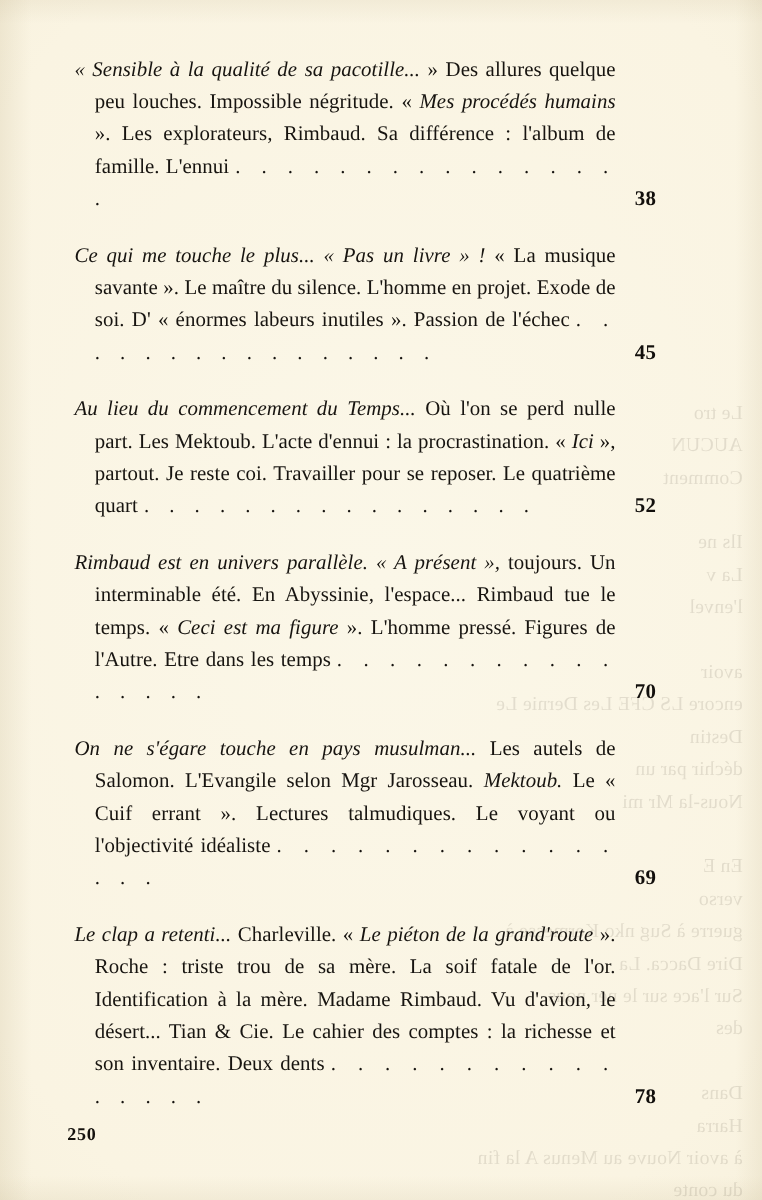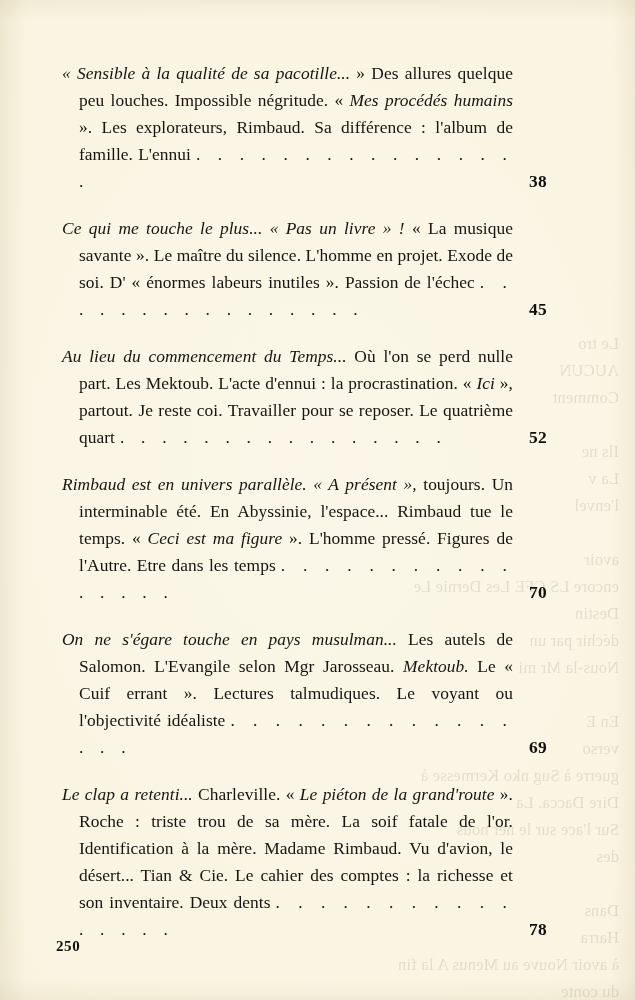--- a/index.html
+++ b/index.html
@@ -69,21 +69,20 @@
     margin-bottom: 20px;
     color: #171410;
     font-size: 17.4px;
     line-height: 27px;
     text-align: justify;
     text-justify: inter-word;
     padding-left: 17px;
     text-indent: -17px;
     padding-right: 62px;
     letter-spacing: 0.05px;
-    margin-top: 16px;
   }
   .entry:last-child { margin-bottom: 0; }
 
   .entry .ttl {
     font-style: italic;
   }
 
   
   .leader {
     display: inline;

